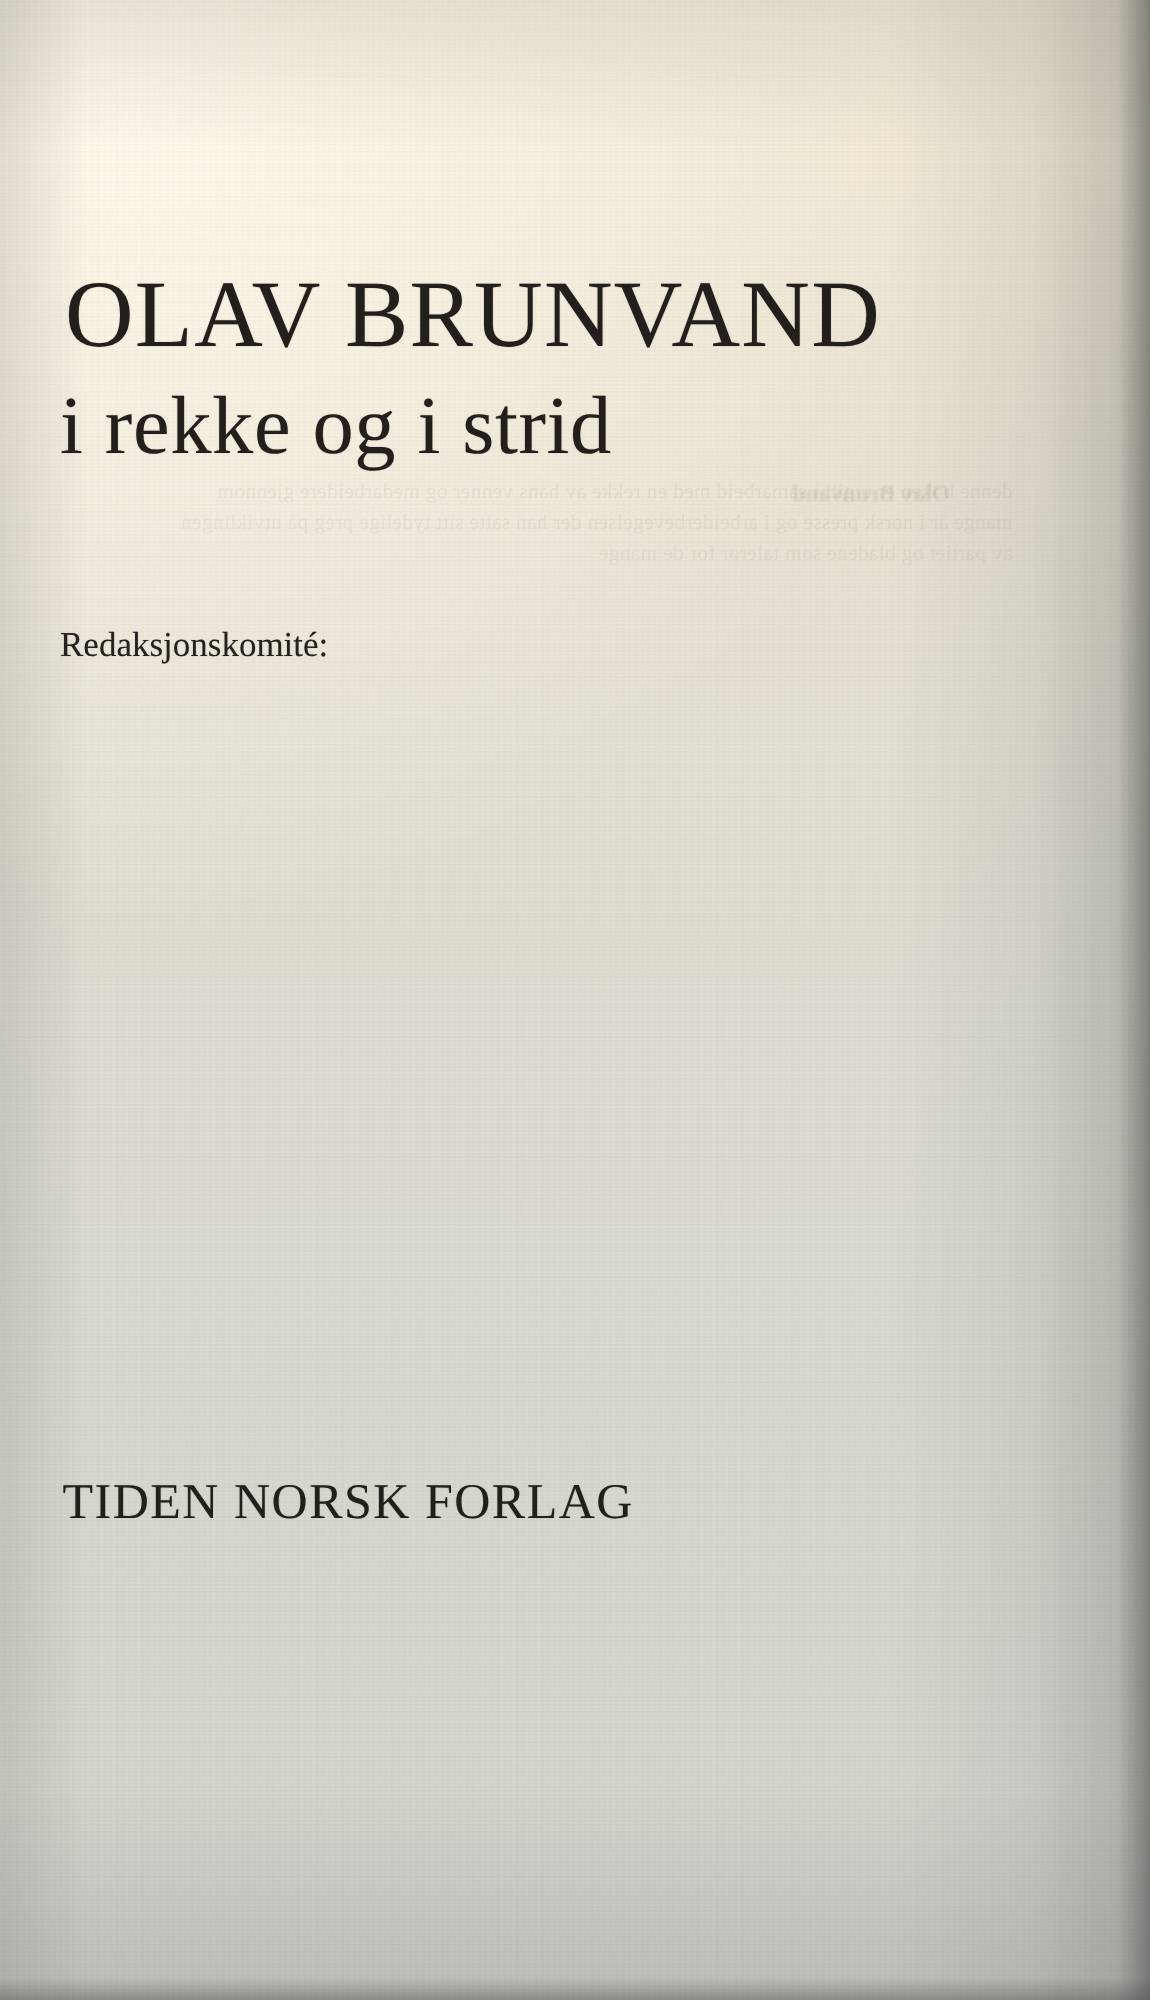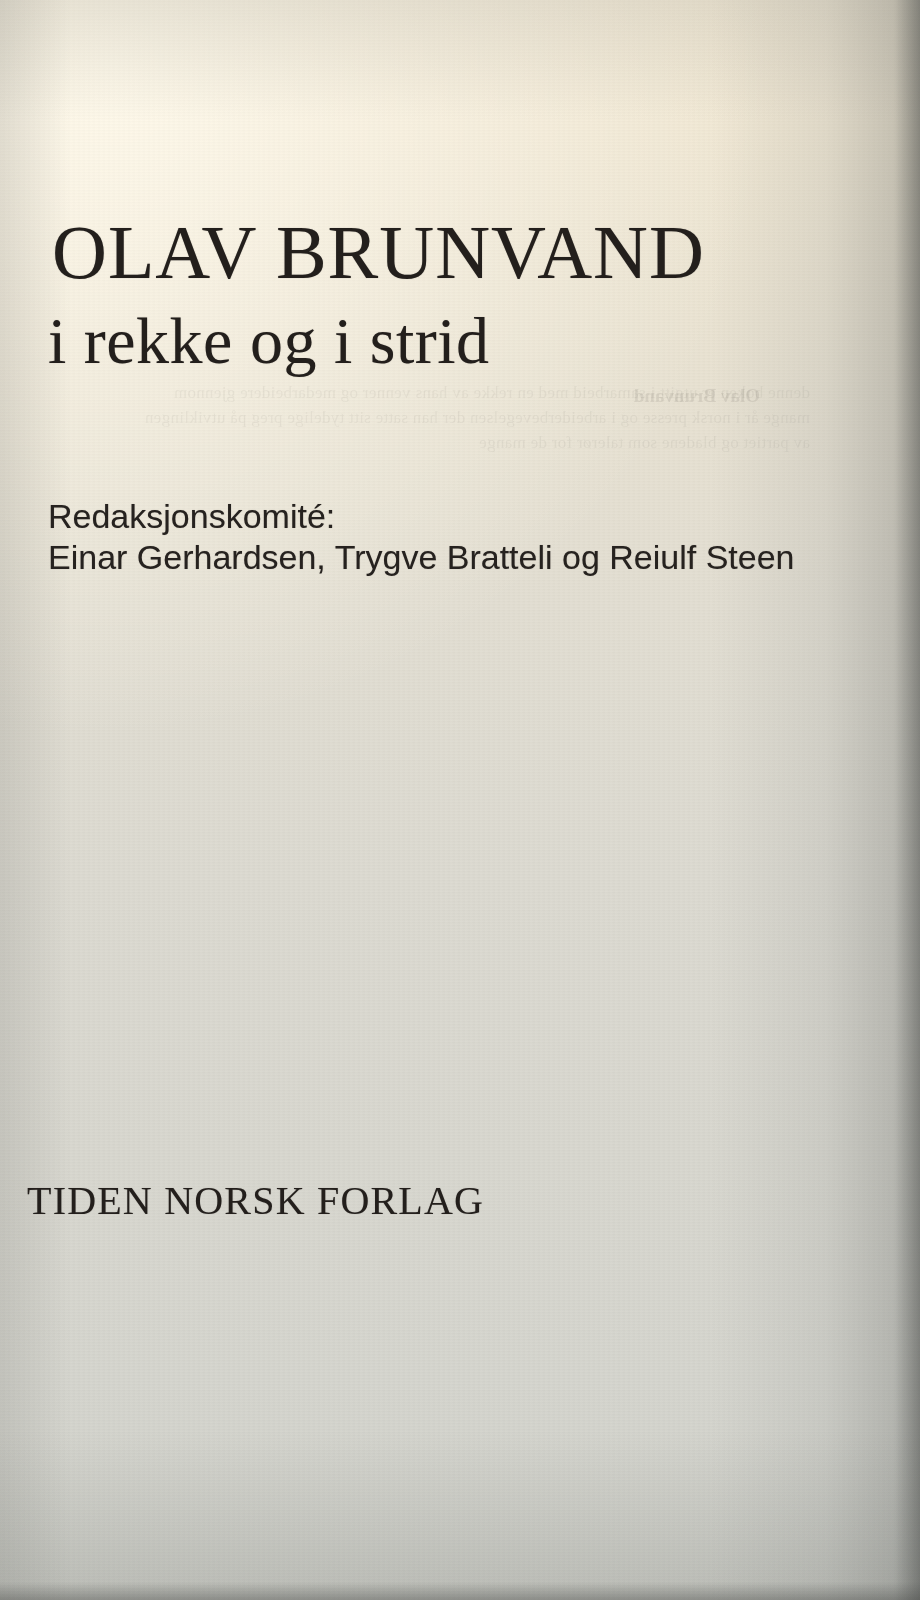--- a/index.html
+++ b/index.html
@@ -136,32 +136,33 @@
     font-family: "Liberation Serif", serif;
     white-space: nowrap;
     text-shadow: 0 0 1px rgba(35,31,28,0.3);
   }
 
   .credits {
     position: absolute;
     left: 48px;
     top: 496px;
     color: #26221f;
-    font-family: Liberation Sans, sans-serif;
-    font-size: 34px;
+    font-family: Liberation Serif, serif;
+    font-size: 28px;
     line-height: 41px;
     white-space: nowrap;
+    text-align: right;
   }
   .credits div {
     text-shadow: 0 0 1px rgba(38,34,31,0.25);
   }
 
   .publisher {
     position: absolute;
-    left: 27px;
+    left: 50px;
     top: 1178px;
     font-size: 40px;
     line-height: 46px;
     letter-spacing: 1.2px;
     color: #231f1c;
     font-family: "Liberation Serif", serif;
     white-space: nowrap;
     text-shadow: 0 0 1px rgba(35,31,28,0.3);
   }
 
@@ -196,21 +197,20 @@
   <div class="shade-bottom"></div>
 
   <div class="content">
 
     <div class="title-main">OLAV BRUNVAND</div>
 
     <div class="title-sub">i rekke og i strid</div>
 
     <div class="credits">
       <div>Redaksjonskomité:</div>
-      <div>Einar Gerhardsen, Trygve Bratteli og Reiulf Steen</div>
     </div>
 
     <div class="publisher">TIDEN NORSK FORLAG</div>
 
   </div>
 
   <div class="edge-dark"></div>
   <div class="edge-bottom-dark"></div>
 </div>
 

